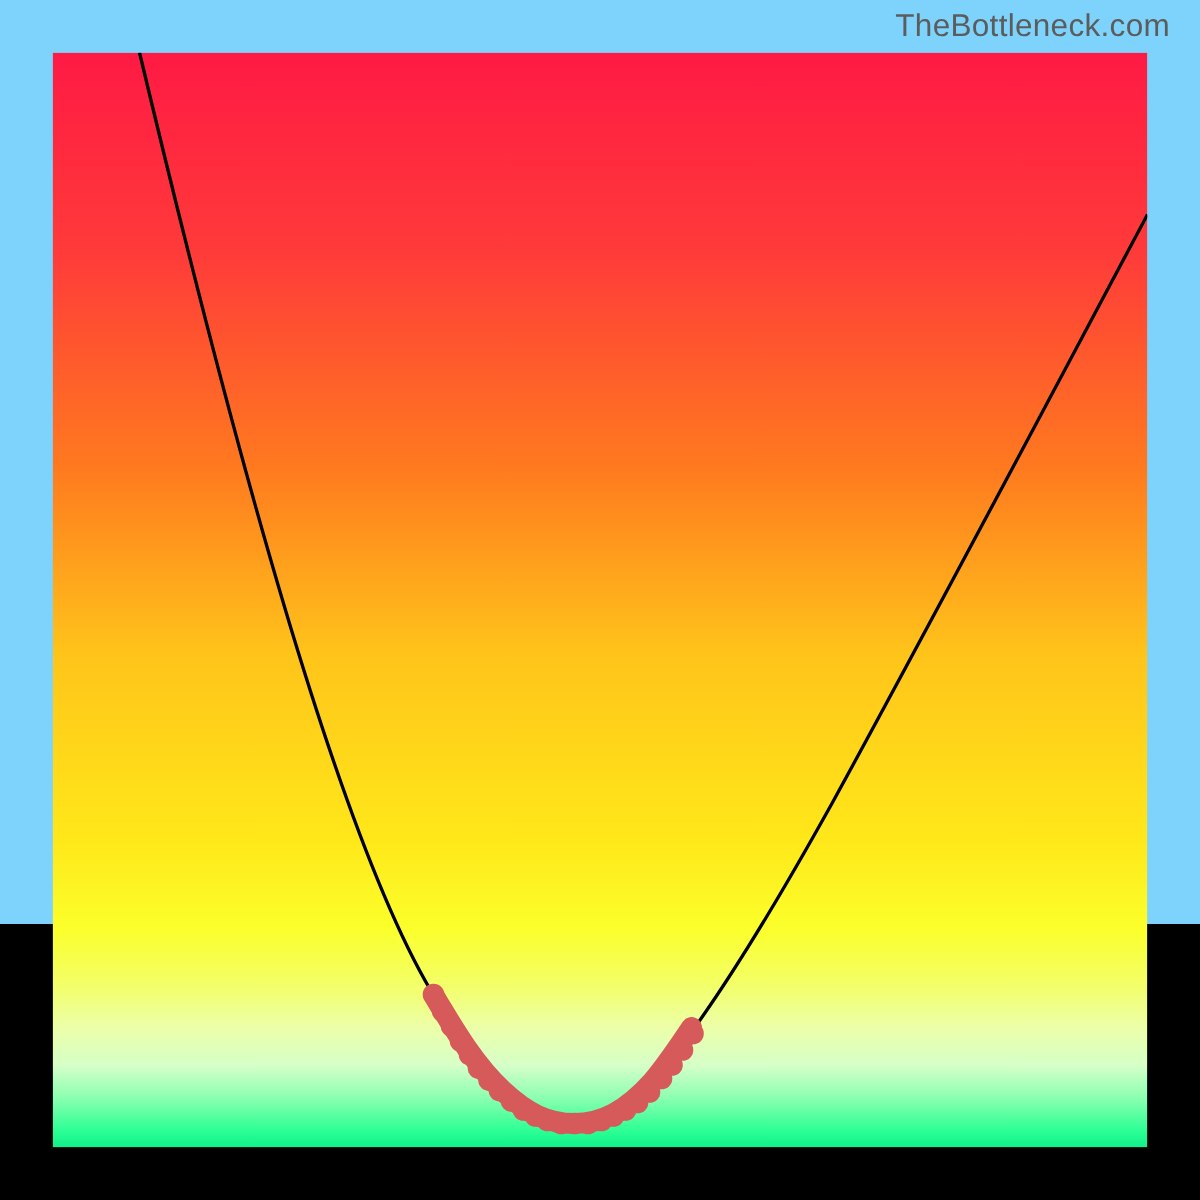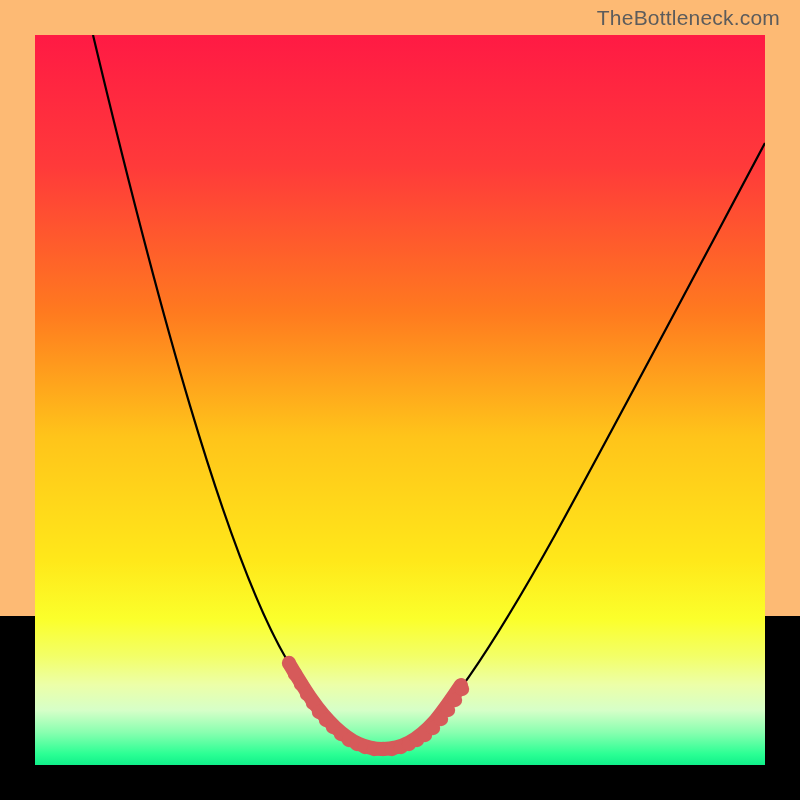--- a/index.html
+++ b/index.html
@@ -10,21 +10,21 @@
     background: #000;
     overflow: hidden;
     font-family: Arial, Helvetica, sans-serif;
   }
   .frame {
     position: absolute;
     top: 0;
     left: 0;
     width: 800px;
     height: 616px;
-    background: #fdba74;
+    background: #7dd3fc;
   }
   .plot {
     position: absolute;
     top: 35px;
     left: 35px;
     width: 730px;
     height: 730px;
     overflow: hidden;
   }
   .watermark {

